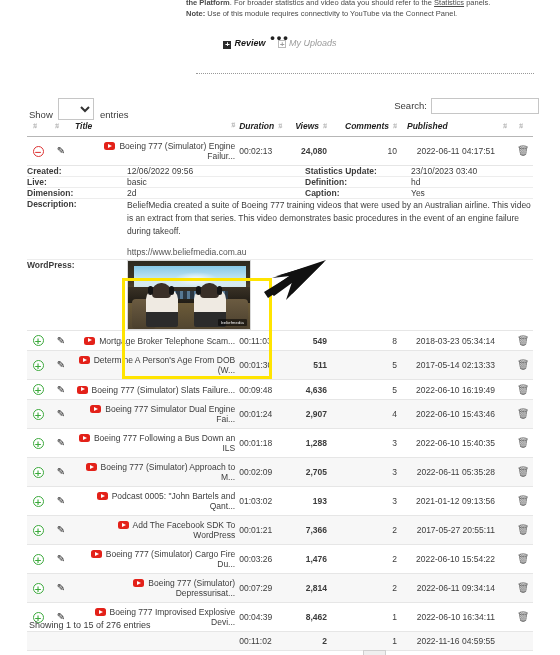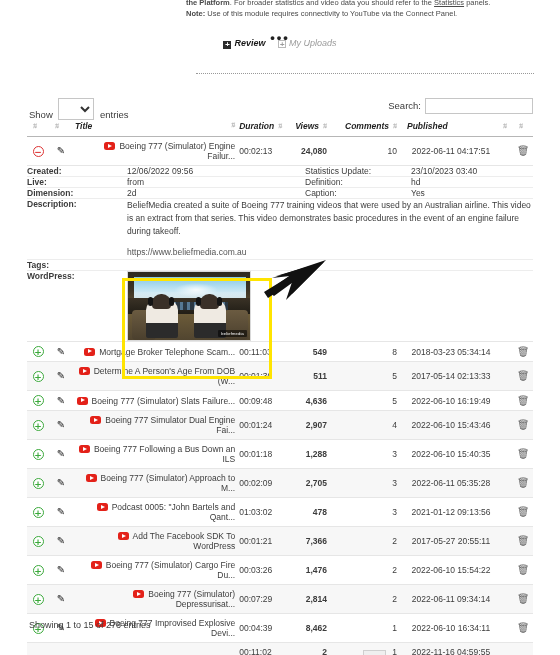--- a/index.html
+++ b/index.html
@@ -48,21 +48,21 @@
     border-top:1px dotted #999; height:0;
   }
 
   
   .showbar { position:absolute; left:29px; top:98px; font-size:9.5px; color:#3b3b3b; }
   .showbar select {
     font-family:"Liberation Sans", sans-serif; font-size:9px;
     padding:10px 2px; margin:0 3px; border:1px solid #c6c6c6;
     background:#fff; color:#333; height:16px; width:36px;
   }
-  .searchbar { position:absolute; right:27px; top:98px; font-size:9.5px; color:#3b3b3b;margin-left:20px; }
+  .searchbar { position:absolute; right:21px; top:98px; font-size:9.5px; color:#3b3b3b;margin-left:20px; }
   .searchbar input {
     font-family:"Liberation Sans", sans-serif; font-size:9px;
     border:1px solid #c6c6c6; width:108px; height:16px;
     margin-left:4px; padding:1px 3px; background:#fff;
   }
 
   
   table.grid { position:absolute; left:27px; top:118px; width:506px; border-collapse:collapse; }
   table.grid th {
     font-size:8.5px; font-weight:bold; color:#1f1f1f; text-align:left;
@@ -75,21 +75,21 @@
   table.grid td {
     font-size:8.5px; color:#3c3c3c; padding:4px 2px;
     border-bottom:1px solid #e6e6e6; vertical-align:middle;
   }
   .c-exp   { width:22px; text-align:center; }
   .c-edit  { width:24px; text-align:center; }
   .c-title { text-align:right; }
   .c-dur   { width:52px; text-align:left; }
   .c-views { width:52px; text-align:right; padding-right:16px !important;font-weight:bold; }
   .c-com   { width:60px; text-align:right; padding-right:8px !important; }
-  .c-pub   { width:92px; text-align:center; }
+  .c-pub   { width:92px; text-align:right; }
   .c-blank { width:16px; }
   .c-del   { width:20px; text-align:center; }
 
   th.c-views, th.c-com { text-align:left; }
   th.c-views { padding-left:6px !important; }
 
   tr.row-alt td { background:#f7f7f7; }
   tr.row-open td { background:#ffffff; }
 
   .exp-icon {
@@ -117,21 +117,21 @@
   
   .detail-wrap td { padding:0 !important; border-bottom:1px solid #e6e6e6; background:#5eead4; }
   table.detail { width:100%; border-collapse:collapse; }
   table.detail td {
     font-size:8.5px; padding:5px 4px; border-bottom:1px solid #ededed;
     vertical-align:top; background:#fff;
   }
   table.detail tr:last-child td { border-bottom:none; }
   .dlabel { font-weight:bold; color:#1f1f1f; width:100px; padding-left:12px !important; }
   .dval   { color:#555; width:178px; }
-  .dlabel2{ font-weight:normal; color:#1f1f1f; width:106px; }
+  .dlabel2{ font-weight:bold; color:#1f1f1f; width:106px; }
   .dval2  { color:#555; }
   .dval a, .slink { color:#4b7fb5; text-decoration:none; }
   .desc-val { color:#555; line-height:1.5; }
   .desc-url { margin-top:9px; color:#555; }
 
   .thumb-cell { padding-top:8px !important; padding-bottom:10px !important; }
   .thumb {
     width:124px; height:70px; border:1px solid #d9d9d9; position:relative;
     background:linear-gradient(180deg,#2d2a21 0%,#3d3527 28%,#6d5c39 60%,#514530 100%);
     overflow:hidden;
@@ -270,40 +270,36 @@
         <table class="detail">
           <tbody>
               <tr>
             <td class="dlabel">Created:</td>
             <td class="dval">12/06/2022 09:56</td>
             <td class="dlabel2">Statistics Update:</td>
             <td class="dval2">23/10/2023 03:40</td>
           </tr>
           <tr>
             <td class="dlabel">Live:</td>
-            <td class="dval">from</td>
+            <td class="dval">basic</td>
             <td class="dlabel2">Definition:</td>
             <td class="dval2">hd</td>
           </tr>
           <tr>
             <td class="dlabel">Dimension:</td>
             <td class="dval">2d</td>
             <td class="dlabel2">Caption:</td>
             <td class="dval2">Yes</td>
           </tr>
           <tr>
             <td class="dlabel">Description:</td>
             <td class="desc-val" colspan="3">
               <div>BeliefMedia created a suite of Boeing 777 training videos that were used by an Australian airline. This video is an extract from that series. This video demonstrates basic procedures in the event of an engine failure during takeoff.</div>
               <div class="desc-url">https://www.beliefmedia.com.au</div>
             </td>
-          </tr>
-          <tr>
-            <td class="dlabel">Tags:</td>
-            <td class="dval" colspan="3"></td>
           </tr>
           <tr>
             <td class="dlabel">WordPress:</td>
             <td class="thumb-cell" colspan="3">
               <div class="thumb">
                 <div class="sky">
                       <div class="glare"></div>
                     </div>
                 <div class="dash"></div>
                 <div class="seat l"></div>
@@ -383,21 +379,21 @@
         <td class="c-com">3</td>
         <td class="c-pub">2022-06-11 05:35:28</td>
         <td class="c-blank"></td>
         <td class="c-del"><span class="trash">🗑</span></td>
       </tr>
       <tr>
         <td class="c-exp"><span class="exp-icon exp-plus">+</span></td>
         <td class="c-edit"><span class="edit-icon">✎</span></td>
         <td class="c-title"><span class="yt"></span><span class="ttl">Podcast 0005: "John Bartels and Qant...</span></td>
         <td class="c-dur">01:03:02</td>
-        <td class="c-views">478</td>
+        <td class="c-views">193</td>
         <td class="c-com">3</td>
         <td class="c-pub">2021-01-12 09:13:56</td>
         <td class="c-blank"></td>
         <td class="c-del"><span class="trash">🗑</span></td>
       </tr>
       <tr class="row-alt">
         <td class="c-exp"><span class="exp-icon exp-plus">+</span></td>
         <td class="c-edit"><span class="edit-icon">✎</span></td>
         <td class="c-title"><span class="yt"></span><span class="ttl">Add The Facebook SDK To WordPress</span></td>
         <td class="c-dur">00:01:21</td>

